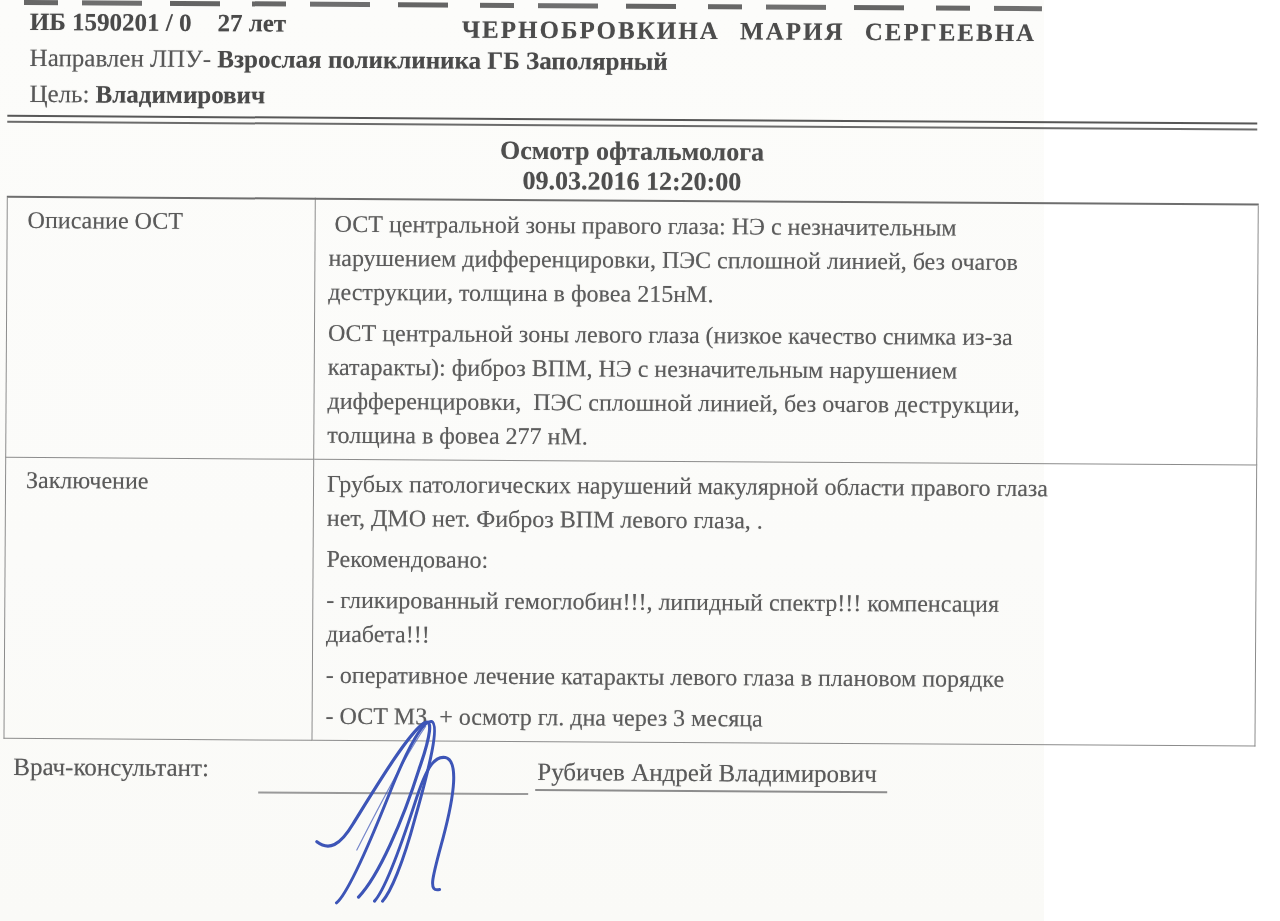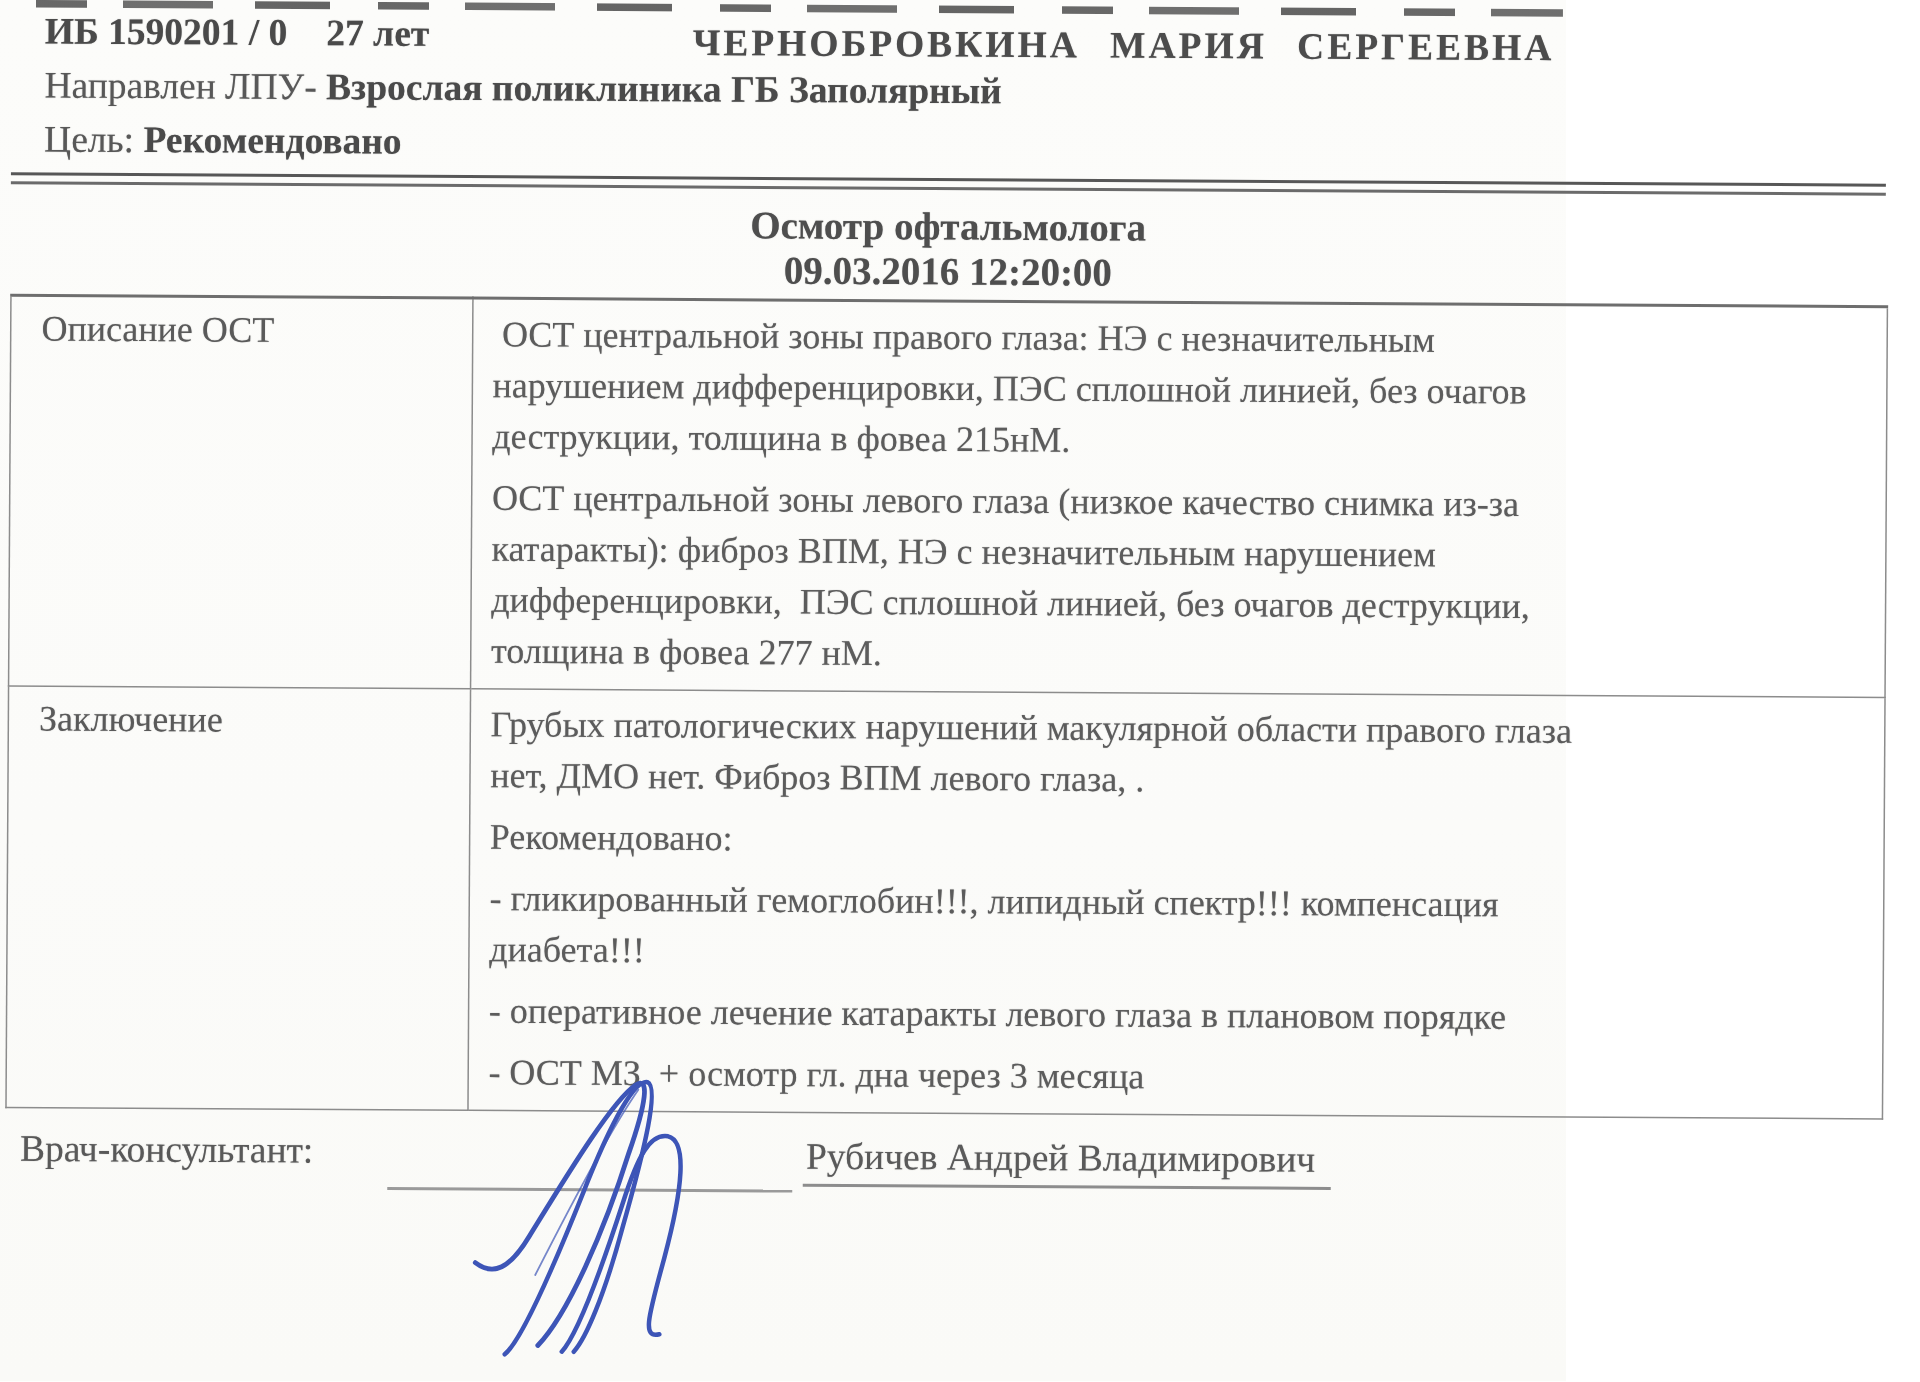--- a/index.html
+++ b/index.html
@@ -103,21 +103,21 @@
     </div>
     <div class="abs patient-name">ЧЕРНОБРОВКИНА  МАРИЯ  СЕРГЕЕВНА</div>
 
     <div class="abs referral-line">
       <span>Направлен ЛПУ-</span>
       <span class="b">Взрослая поликлиника ГБ Заполярный</span>
     </div>
 
     <div class="abs goal-line">
       <span>Цель:</span>
-      <span class="b">Рекомендовано</span>
+      <span class="b">Владимирович</span>
     </div>
 
     <div class="header-divider"></div>
 
     <div class="exam-heading">
       <div>Осмотр офтальмолога</div>
       <div>09.03.2016 12:20:00</div>
     </div>
 
     <table class="doc-table">

